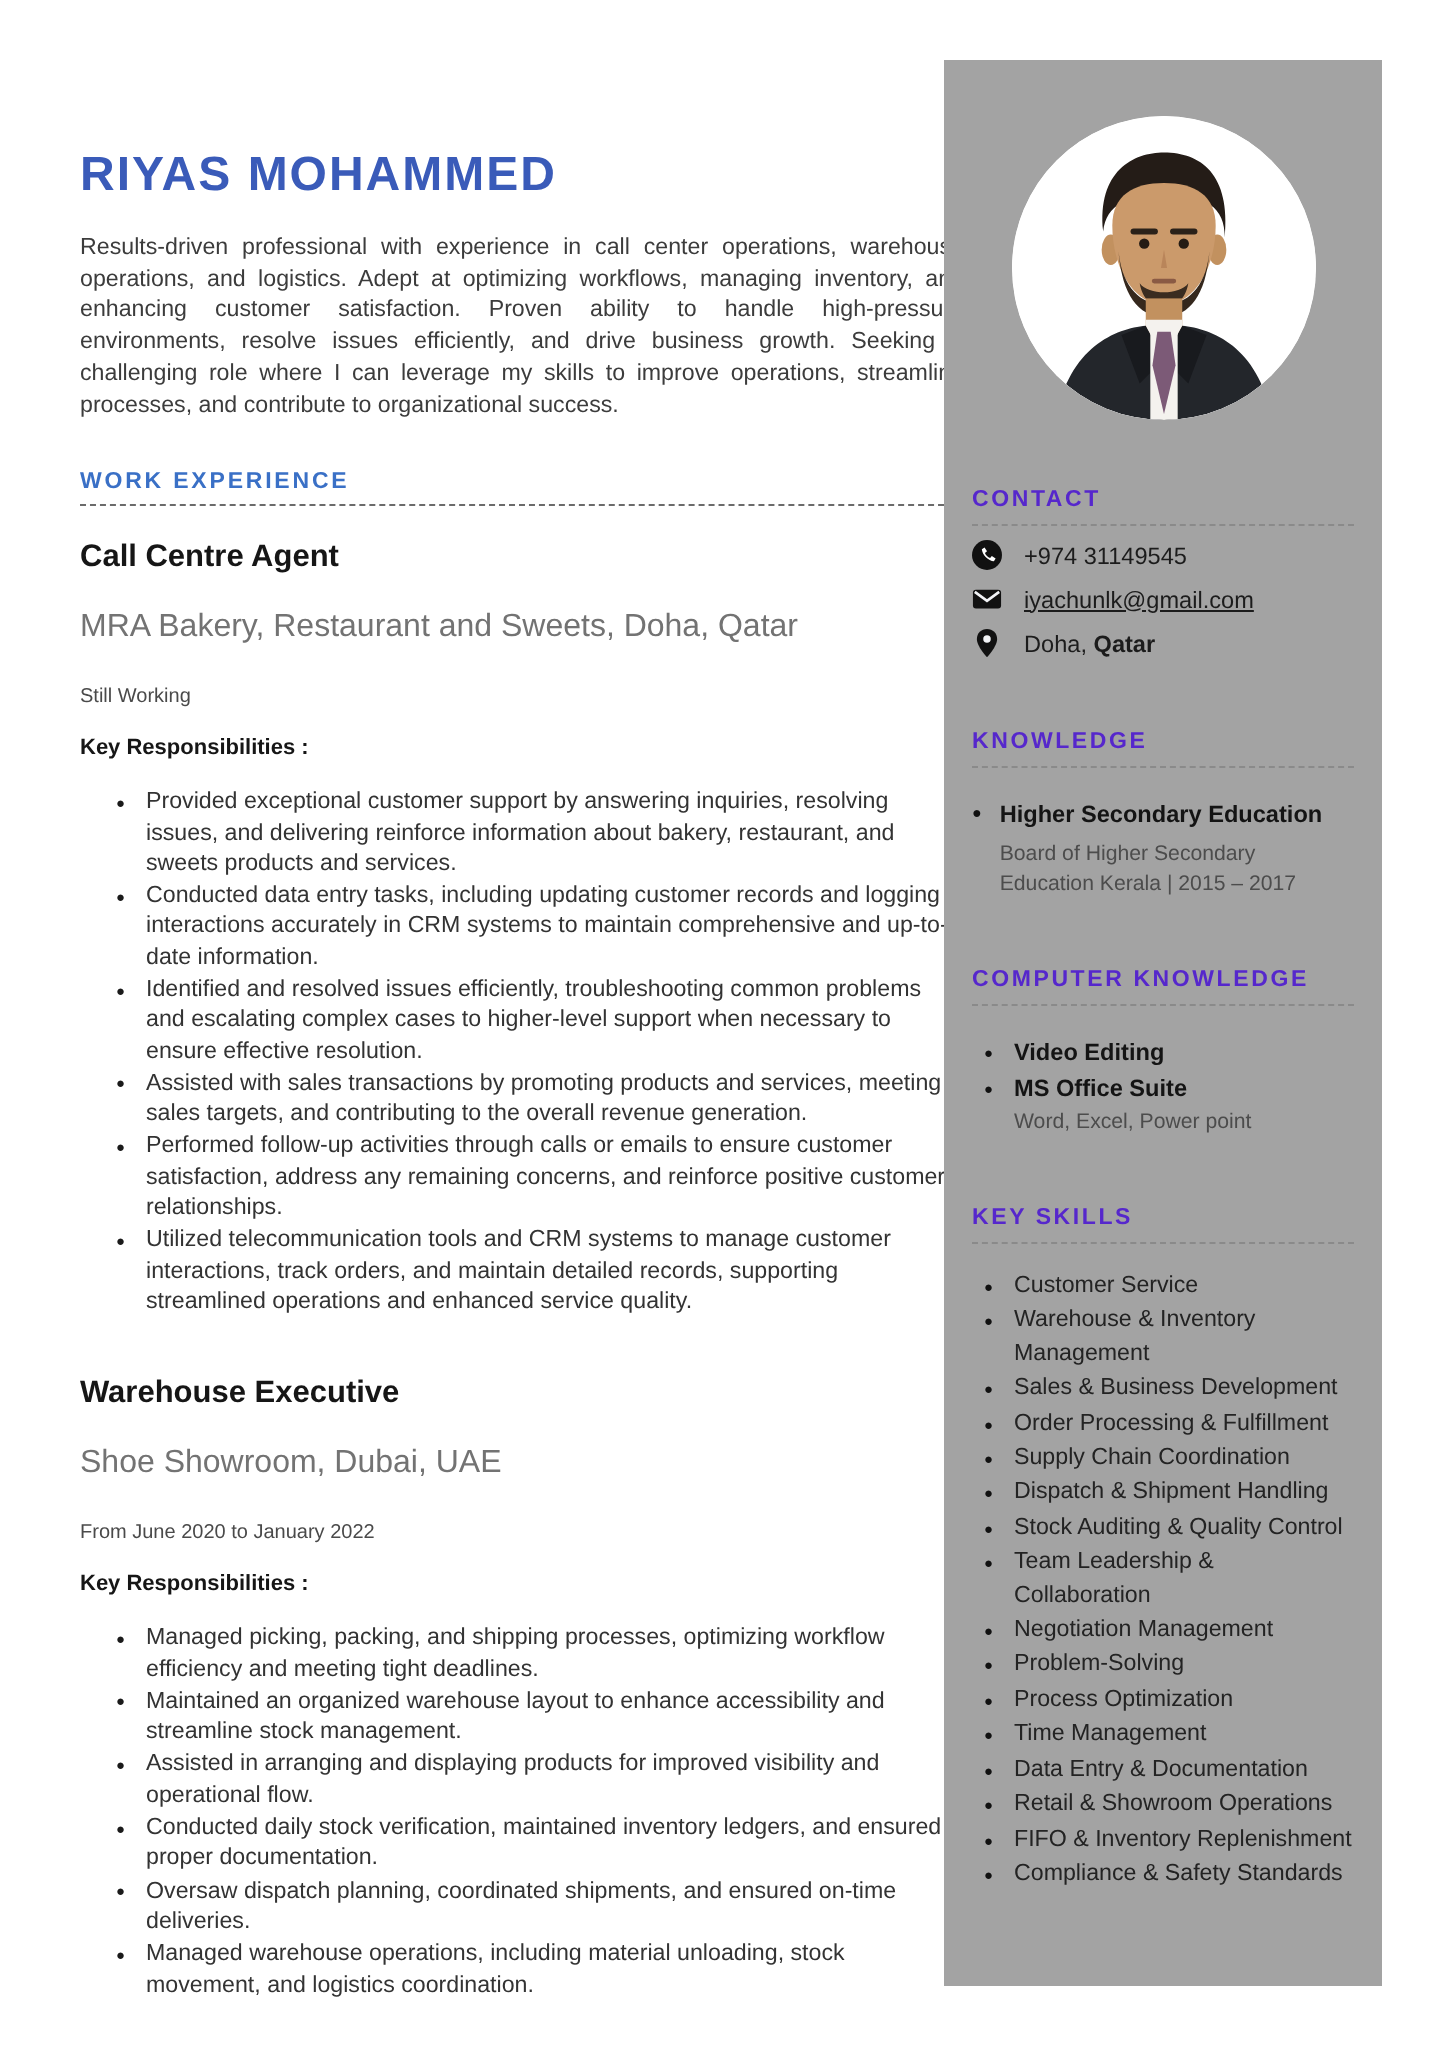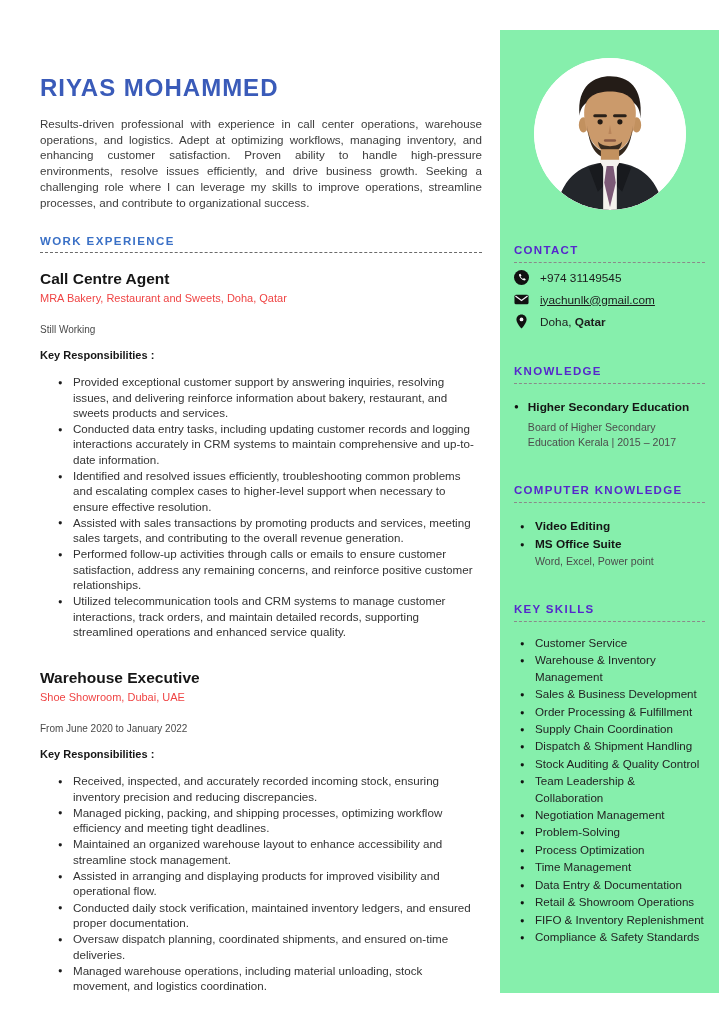--- a/index.html
+++ b/index.html
@@ -30,40 +30,40 @@
     margin-top:25px;
     font-size:11.5px; font-weight:700; letter-spacing:1.4px;
     color:#3a70c6;
   }
   .dash-line {
     margin-top:5px;
     border-top:1.5px dashed #6b6b6b;
     height:0;
   }
   .job-title { margin-top:17px; font-size:15.5px; font-weight:700; color:#161616; }
-  .job-company { margin-top:4px; font-size:11px; color:#ef4444; }
+  .job-company { margin-top:17px; font-size:16px; color:#737373; }
   .job-period { margin-top:20px; font-size:10px; color:#4a4a4a; }
   .resp-label { margin-top:14px; font-size:11px; font-weight:700; color:#161616; }
   ul.bullets { margin-top:13px; margin-left:18px; list-style:none; }
   ul.bullets li {
     position:relative; padding-left:15px;
     font-size:11.6px; line-height:15.3px; color:#333;
     margin-bottom:1px;
   }
   ul.bullets li::before {
     content:"●"; position:absolute; left:0; top:0.5px;
     font-size:7.5px; color:#1a1a1a;
   }
   .job2 { margin-top:30px; }
 
   
   .sidebar {
-    position:absolute; left:500px; top:30px;
+    position:absolute; left:472px; top:30px;
     width:219px; height:963px;
-    background:#86efac;
+    background:#a3a3a3;
     padding:0 14px;
   }
   .photo-wrap {
     width:152px; height:152px; margin:28px auto 0;
     border-radius:50%; background:#ffffff; overflow:hidden;
   }
   .photo-wrap svg { display:block; width:100%; height:100%; }
   .side-heading {
     font-size:11.5px; font-weight:700; letter-spacing:1.3px;
     color:#5627cc;
@@ -139,21 +139,20 @@
         <li>Utilized telecommunication tools and CRM systems to manage customer interactions, track orders, and maintain detailed records, supporting streamlined operations and enhanced service quality.</li>
       </ul>
   </div>
 
   <div class="job job2">
     <div class="job-title">Warehouse Executive</div>
     <div class="job-company">Shoe Showroom, Dubai, UAE</div>
     <div class="job-period">From June 2020 to January 2022</div>
     <div class="resp-label">Key Responsibilities :</div>
     <ul class="bullets">
-        <li>Received, inspected, and accurately recorded incoming stock, ensuring inventory precision and reducing discrepancies.</li>
         <li>Managed picking, packing, and shipping processes, optimizing workflow efficiency and meeting tight deadlines.</li>
         <li>Maintained an organized warehouse layout to enhance accessibility and streamline stock management.</li>
         <li>Assisted in arranging and displaying products for improved visibility and operational flow.</li>
         <li>Conducted daily stock verification, maintained inventory ledgers, and ensured proper documentation.</li>
         <li>Oversaw dispatch planning, coordinated shipments, and ensured on-time deliveries.</li>
         <li>Managed warehouse operations, including material unloading, stock movement, and logistics coordination.</li>
       </ul>
   </div>
 
 </div>

